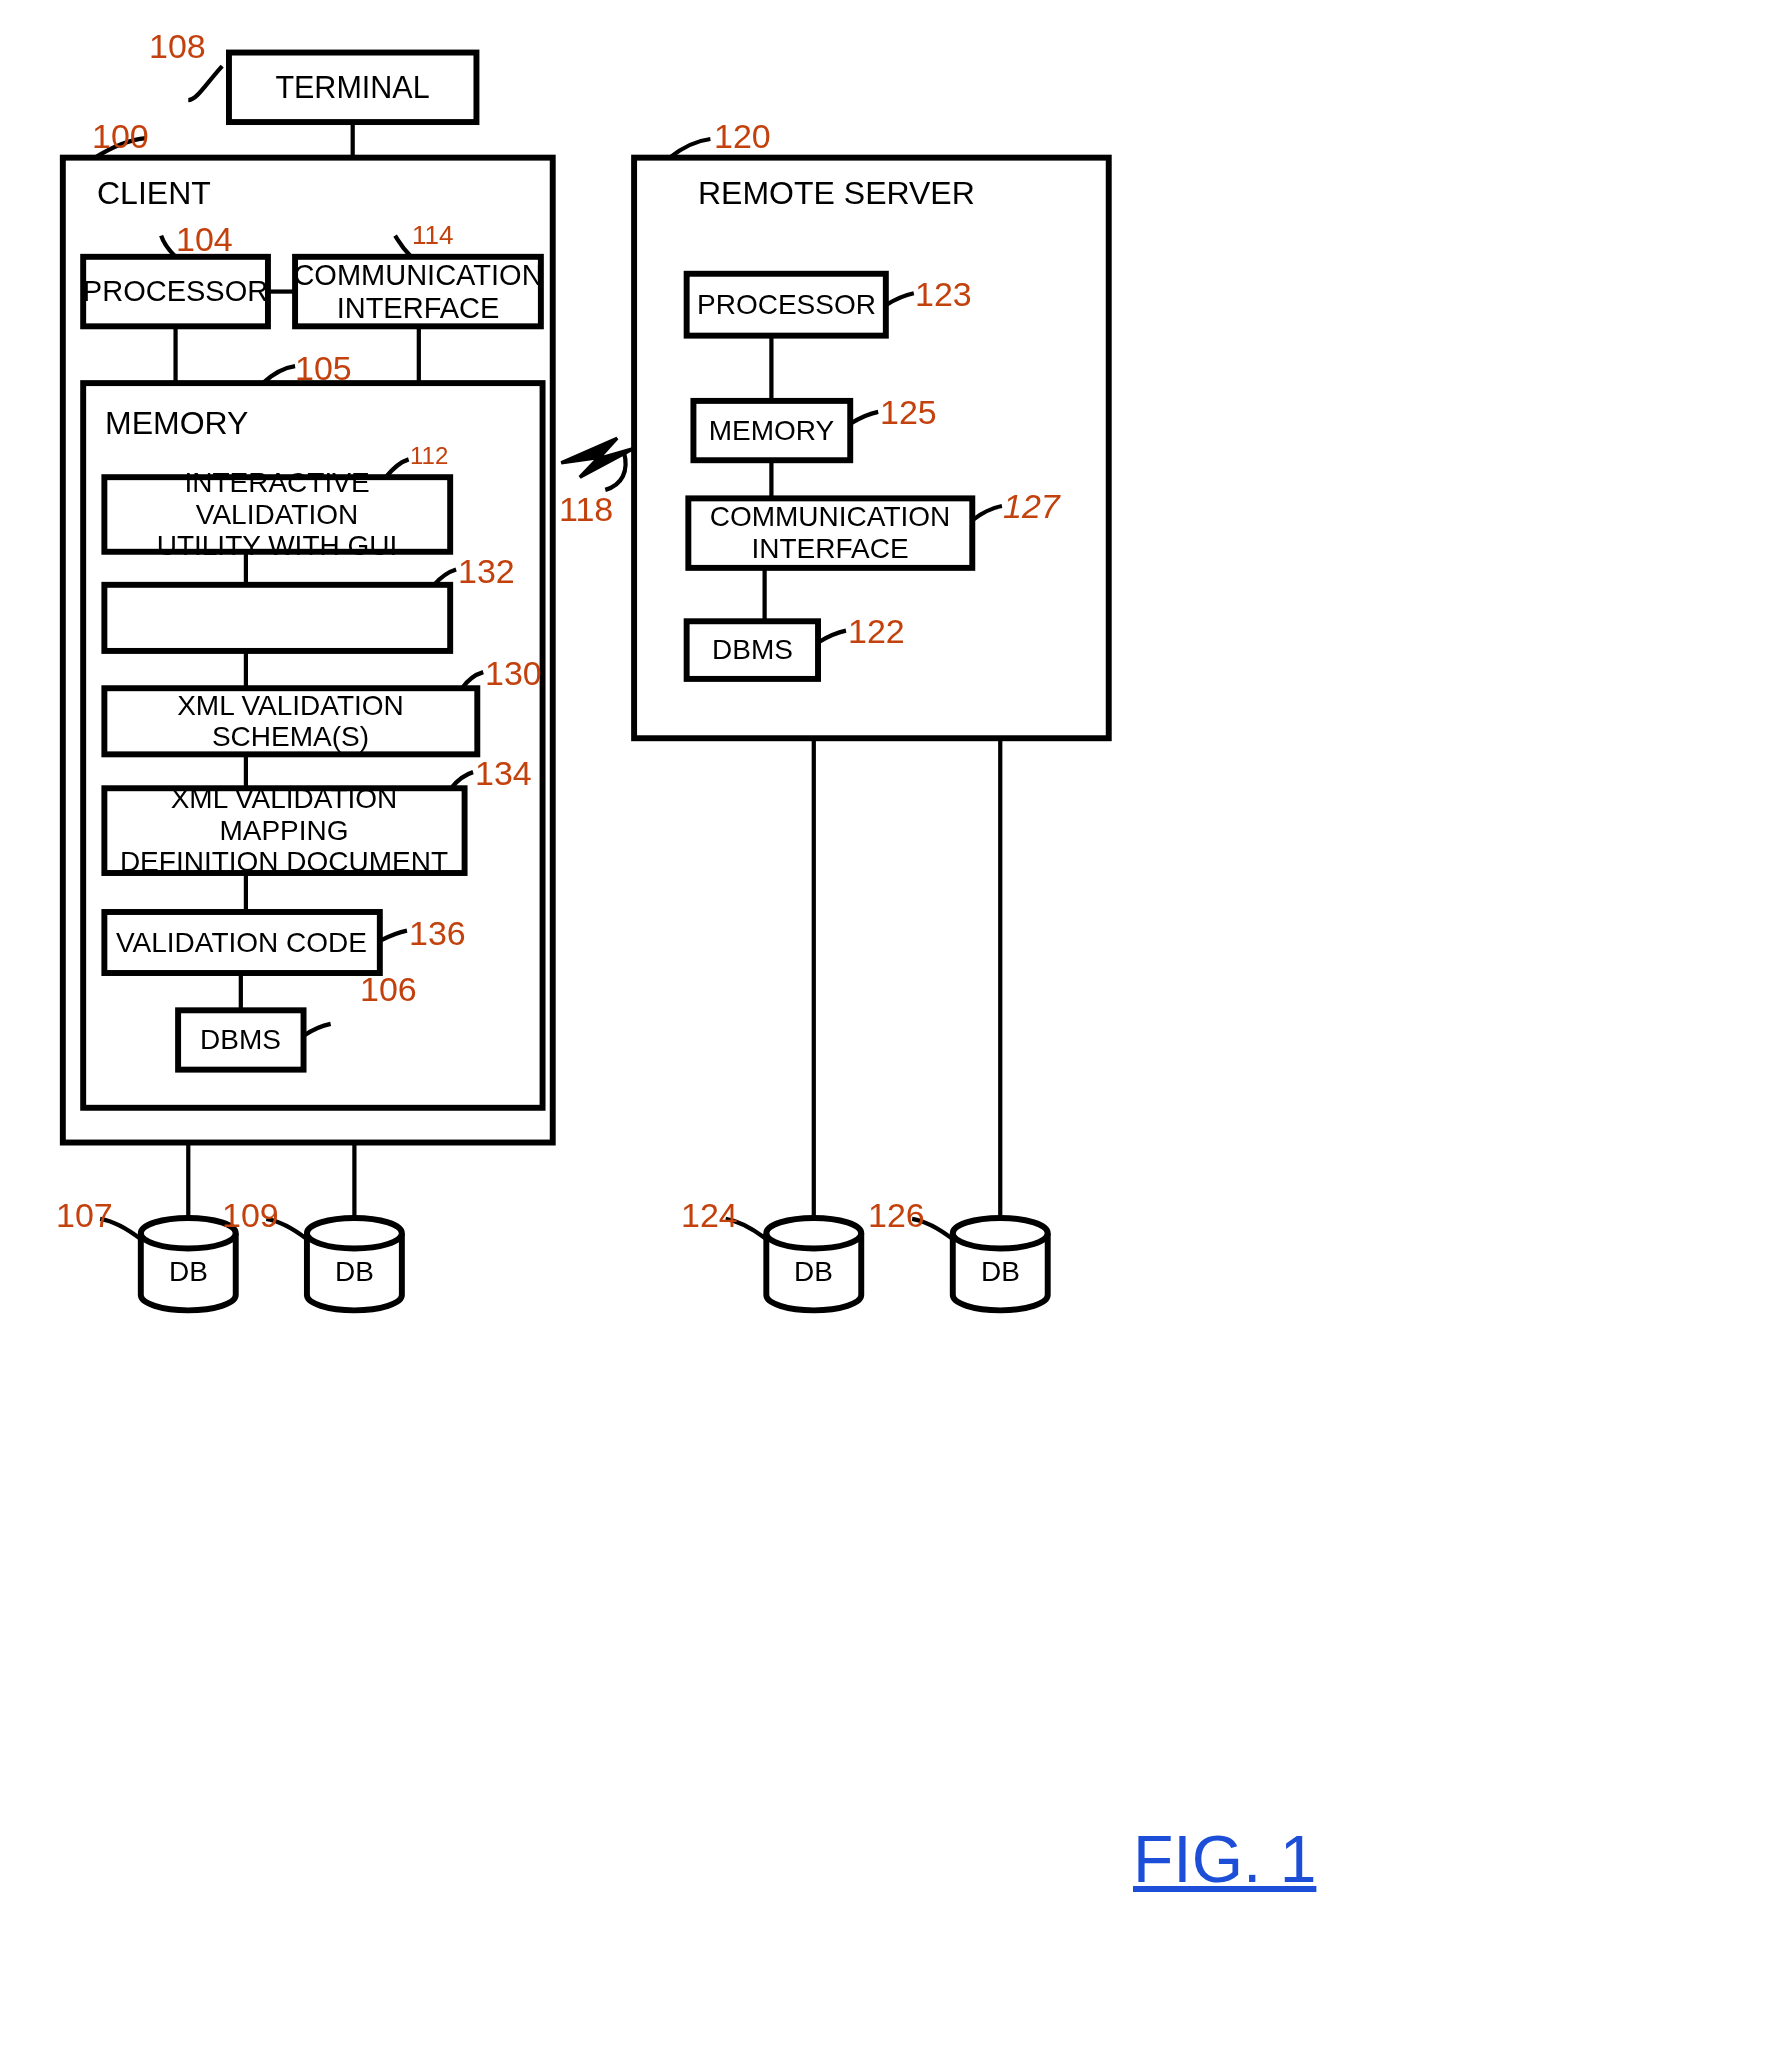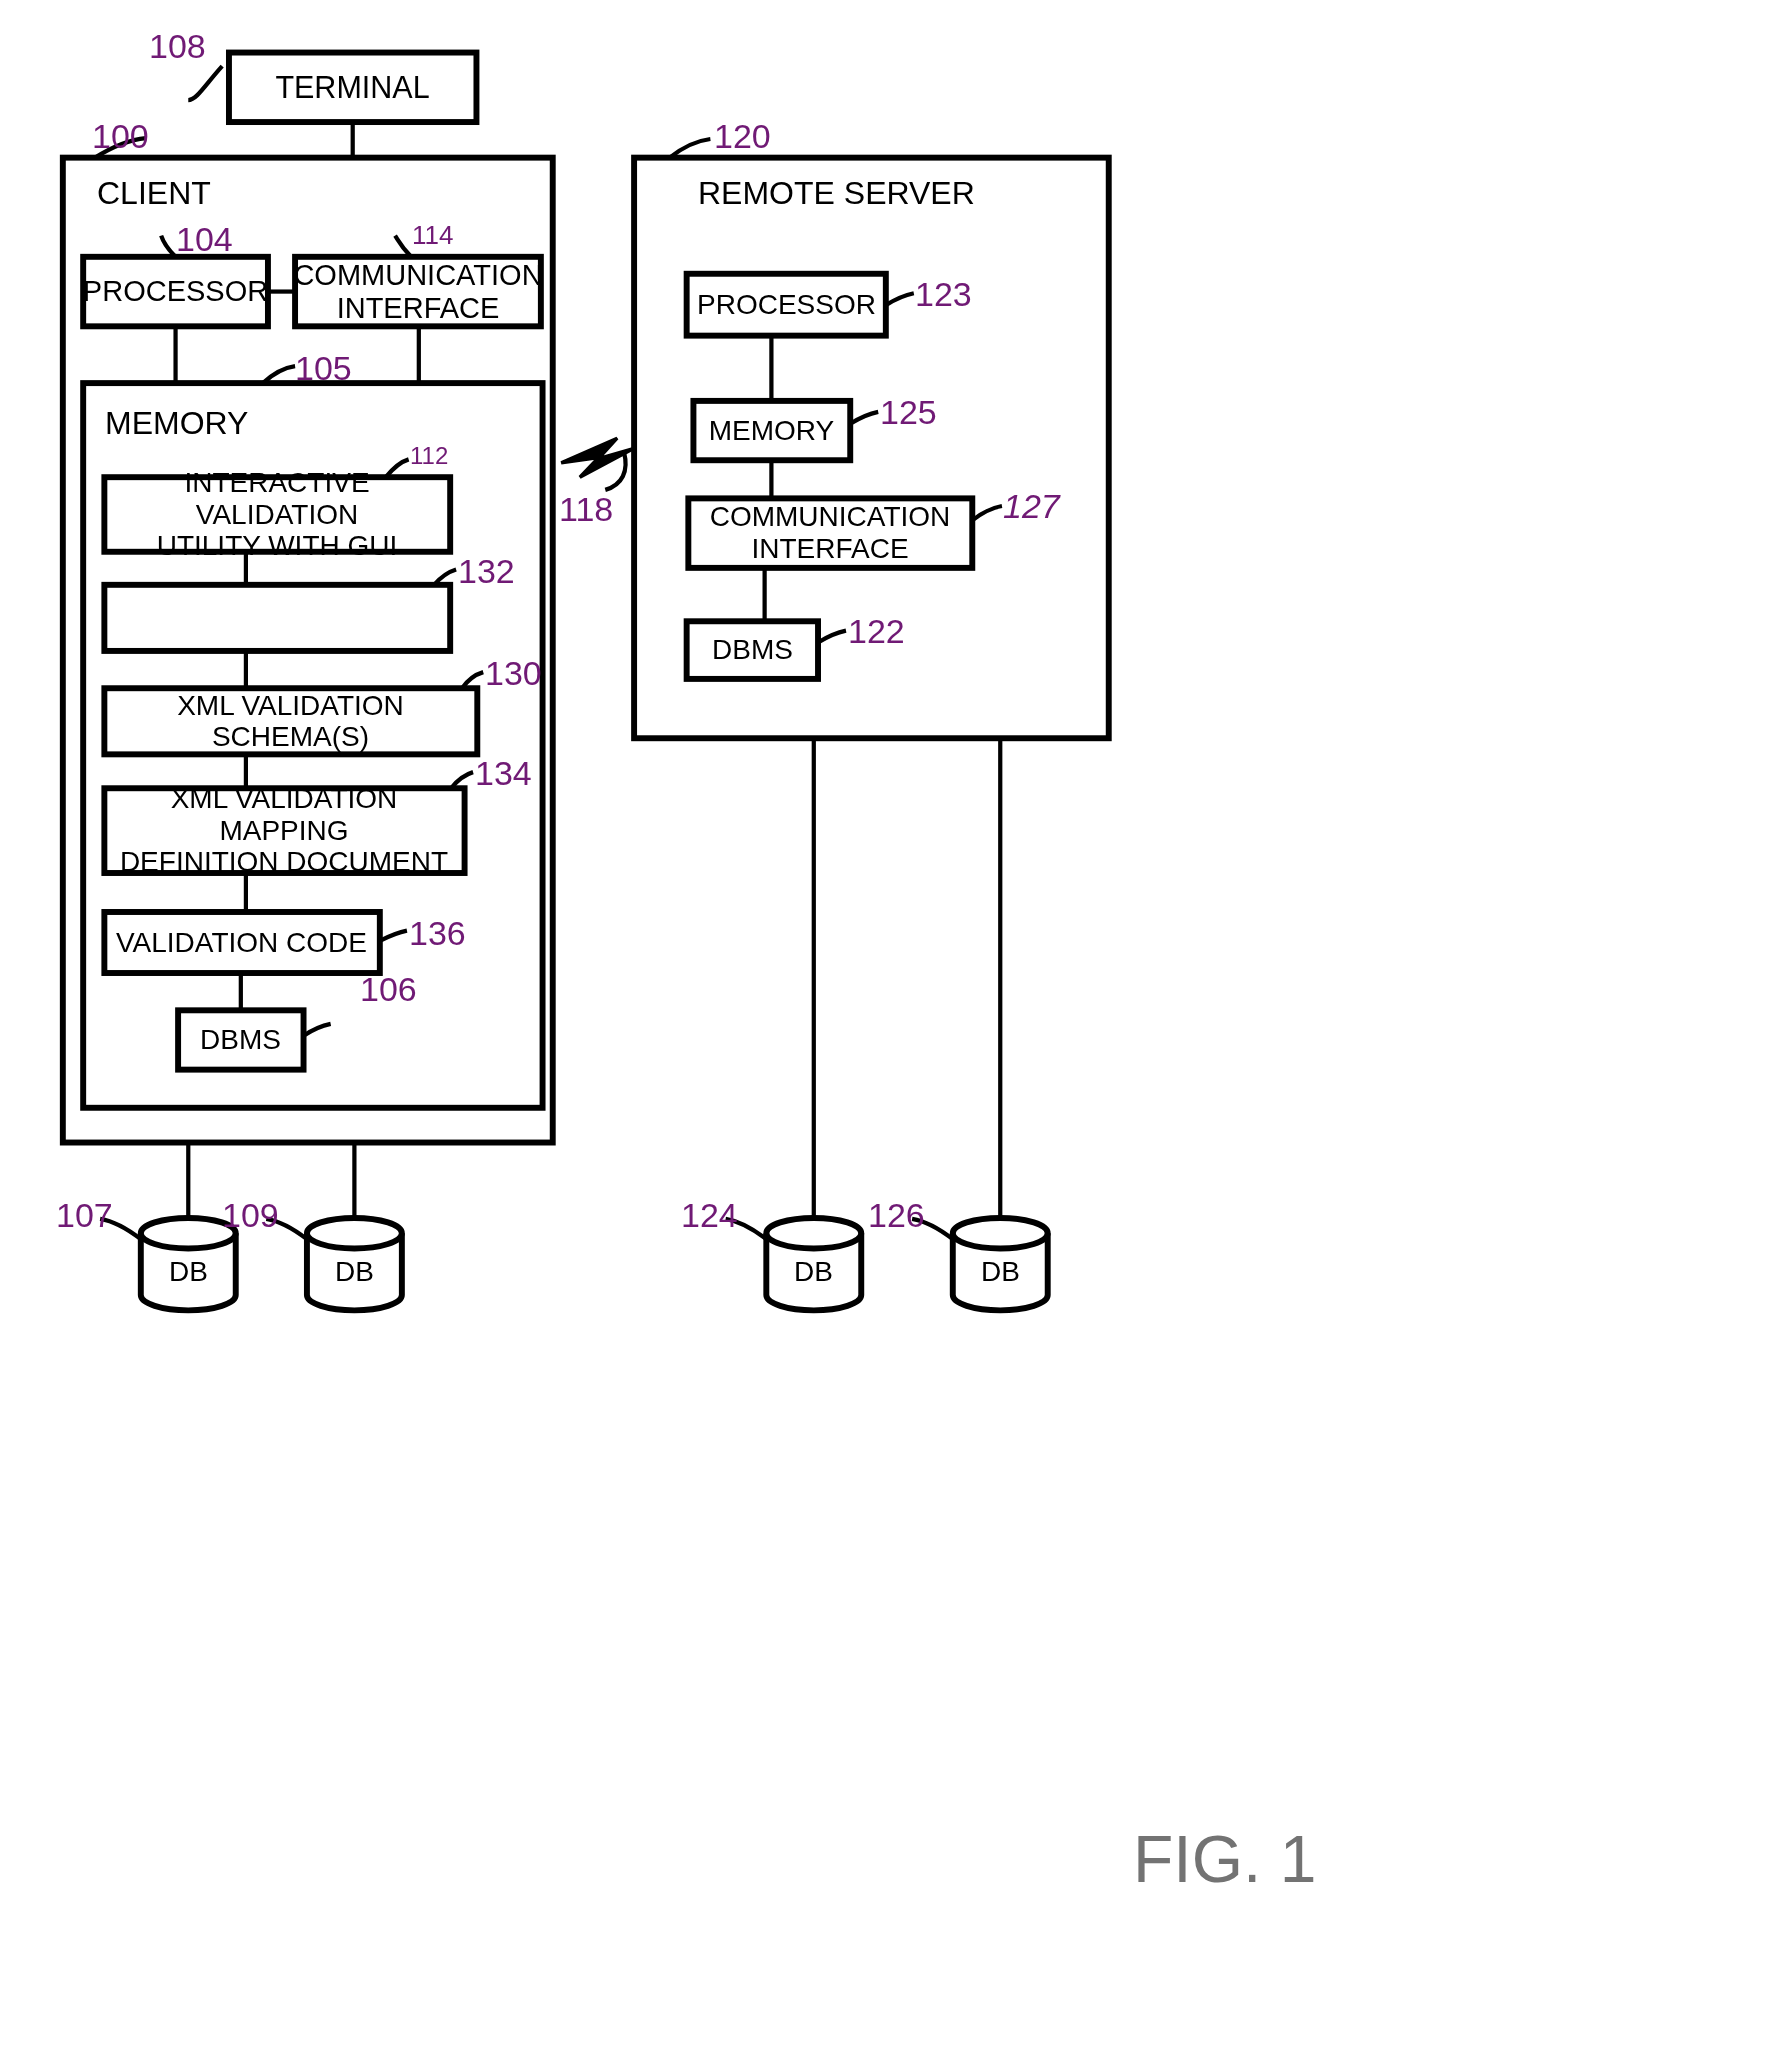--- a/index.html
+++ b/index.html
@@ -37,29 +37,30 @@
     pointer-events: none;
   }
   .container-title {
     position: absolute;
     color: #000000;
     font-family: "Liberation Sans", sans-serif;
     white-space: nowrap;
   }
   .ref-num {
     position: absolute;
-    color: #701a75;
+    color: #c2410c;
     font-family: "Liberation Sans", sans-serif;
     white-space: nowrap;
   }
   .fig-caption {
     position: absolute;
-    color: #737373;
+    color: #1d4ed8;
     font-family: "Liberation Sans", sans-serif;
     white-space: nowrap;
+    text-decoration: underline;
   }
   .db-label {
     position: absolute;
     display: flex;
     align-items: center;
     justify-content: center;
     color: #000000;
     font-family: "Liberation Sans", sans-serif;
   }
 </style>

